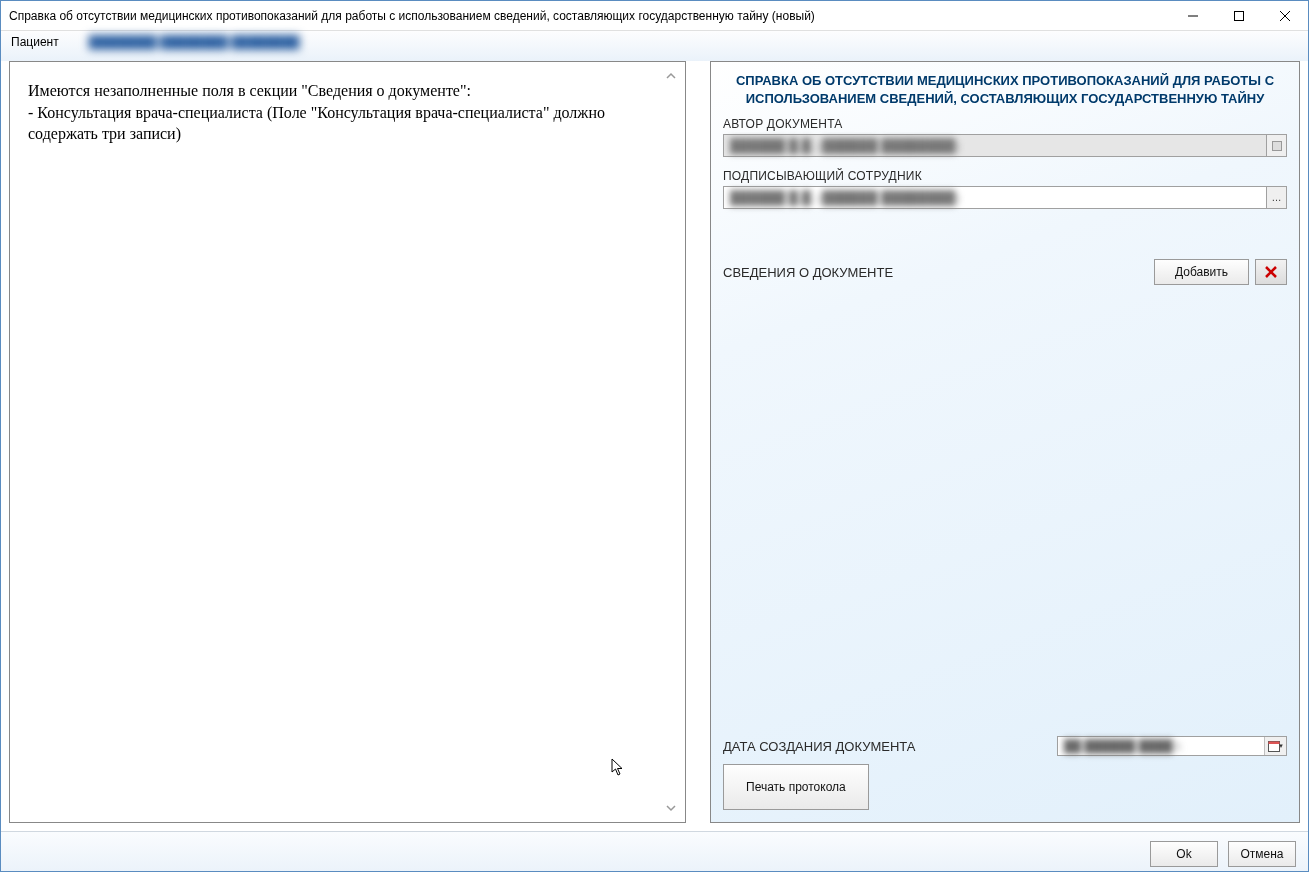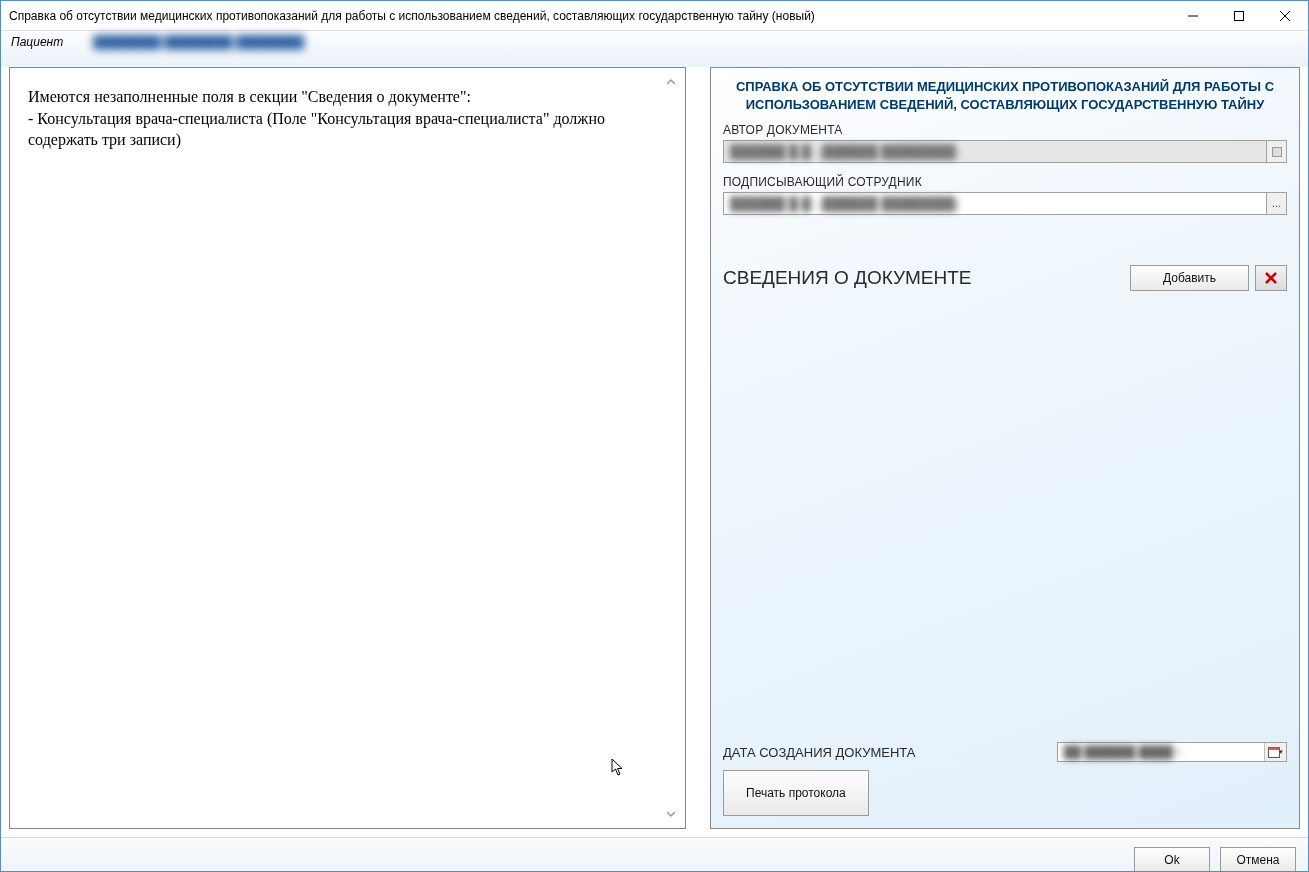--- a/index.html
+++ b/index.html
@@ -35,23 +35,22 @@
     font-size: 10px;
     color: #000;
     background: transparent;
     border: none;
   }
   .win-btn svg { width: 10px; height: 10px; }
 
   .patient-row {
     display: flex;
     align-items: flex-start;
-    padding: 4px 10px 18px 10px;
+    padding: 4px 10px 12px 10px;
     background: linear-gradient(#fdfdfe, #eaf2fa);
-    font-style: italic;
   }
   .patient-label { margin-right: 30px; color: #000; }
   .patient-name {
     color: #2a5ea0;
     filter: blur(4px);
     user-select: none;
   }
 
   .main {
     display: flex;
@@ -132,35 +131,35 @@
     color: #333;
   }
   .section-row {
     display: flex;
     align-items: center;
     margin-top: 38px;
     margin-bottom: 6px;
   }
   .section-label {
     flex: 1;
-    font-size: 19px;
+    font-size: 13px;
     color: #2a2a2a;
   }
   .btn {
     border: 1px solid #9a9a9a;
     background: linear-gradient(#fefefe, #eaeaea);
     font-size: 12px;
     padding: 4px 14px;
     color: #111;
     min-height: 26px;
     display: inline-flex;
     align-items: center;
     justify-content: center;
   }
-  .btn-add { margin-right: 6px; padding: 4px 32px; }
+  .btn-add { margin-right: 6px; padding: 4px 20px; }
   .btn-del {
     width: 32px;
     padding: 0;
     background: linear-gradient(#f2f2f2, #dcdcdc);
   }
   .btn-del svg { width: 14px; height: 14px; }
 
   .spacer { flex: 1; }
 
   .create-row {
@@ -199,21 +198,21 @@
   .footer {
     display: flex;
     justify-content: flex-end;
     align-items: center;
     padding: 8px 12px;
     gap: 10px;
     background: linear-gradient(#fafcfe, #eaf2fa);
     border-top: 1px solid #d0d8e0;
     height: 44px;
   }
-  .footer .btn { width: 76px; justify-content: center; }
+  .footer .btn { width: 68px; justify-content: center; }
 
   .cursor {
     position: absolute;
     left: 611px;
     top: 758px;
     pointer-events: none;
   }
 </style>
 </head>
 <body>

